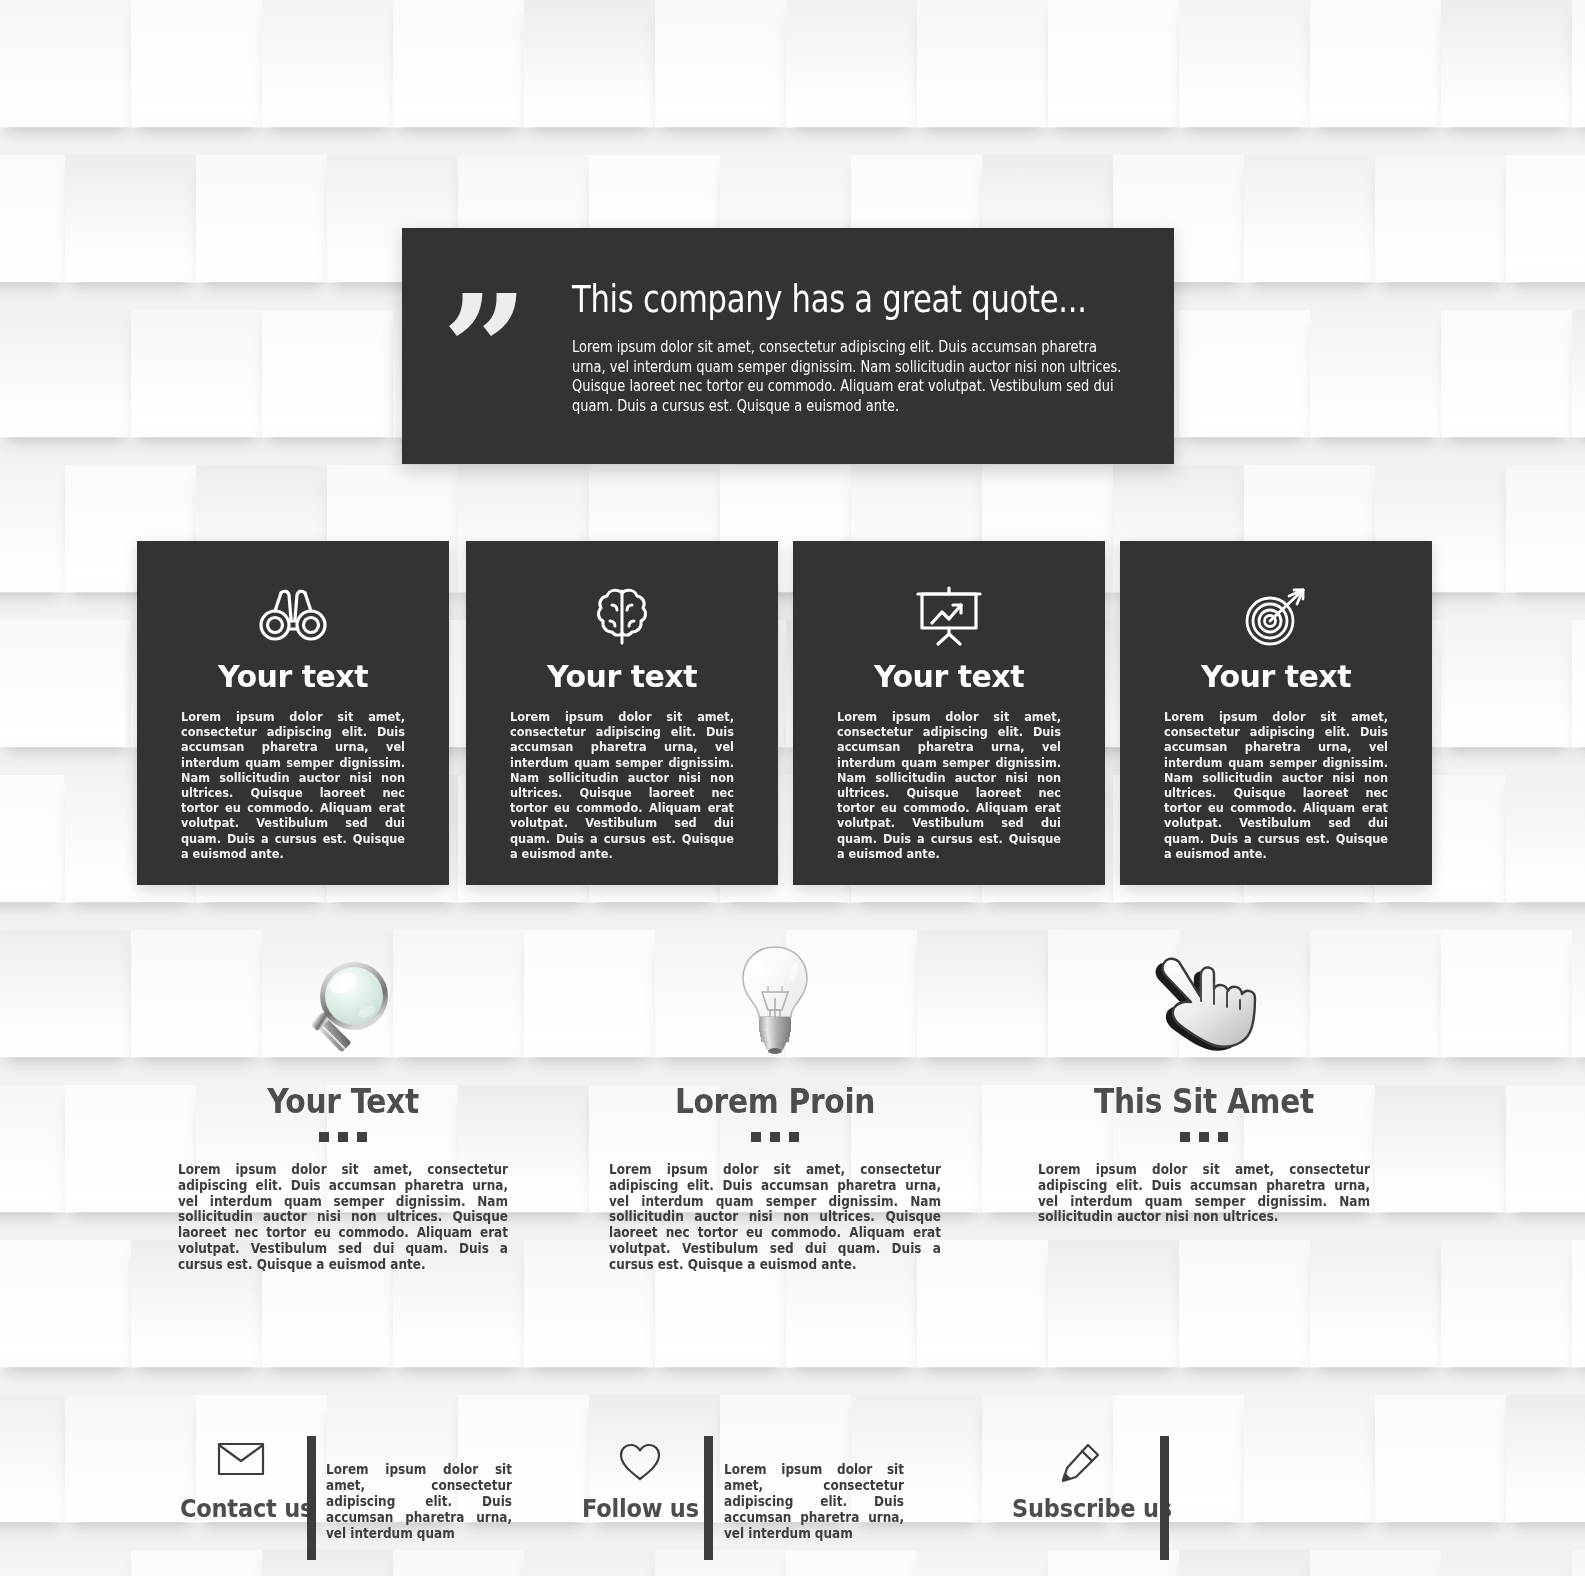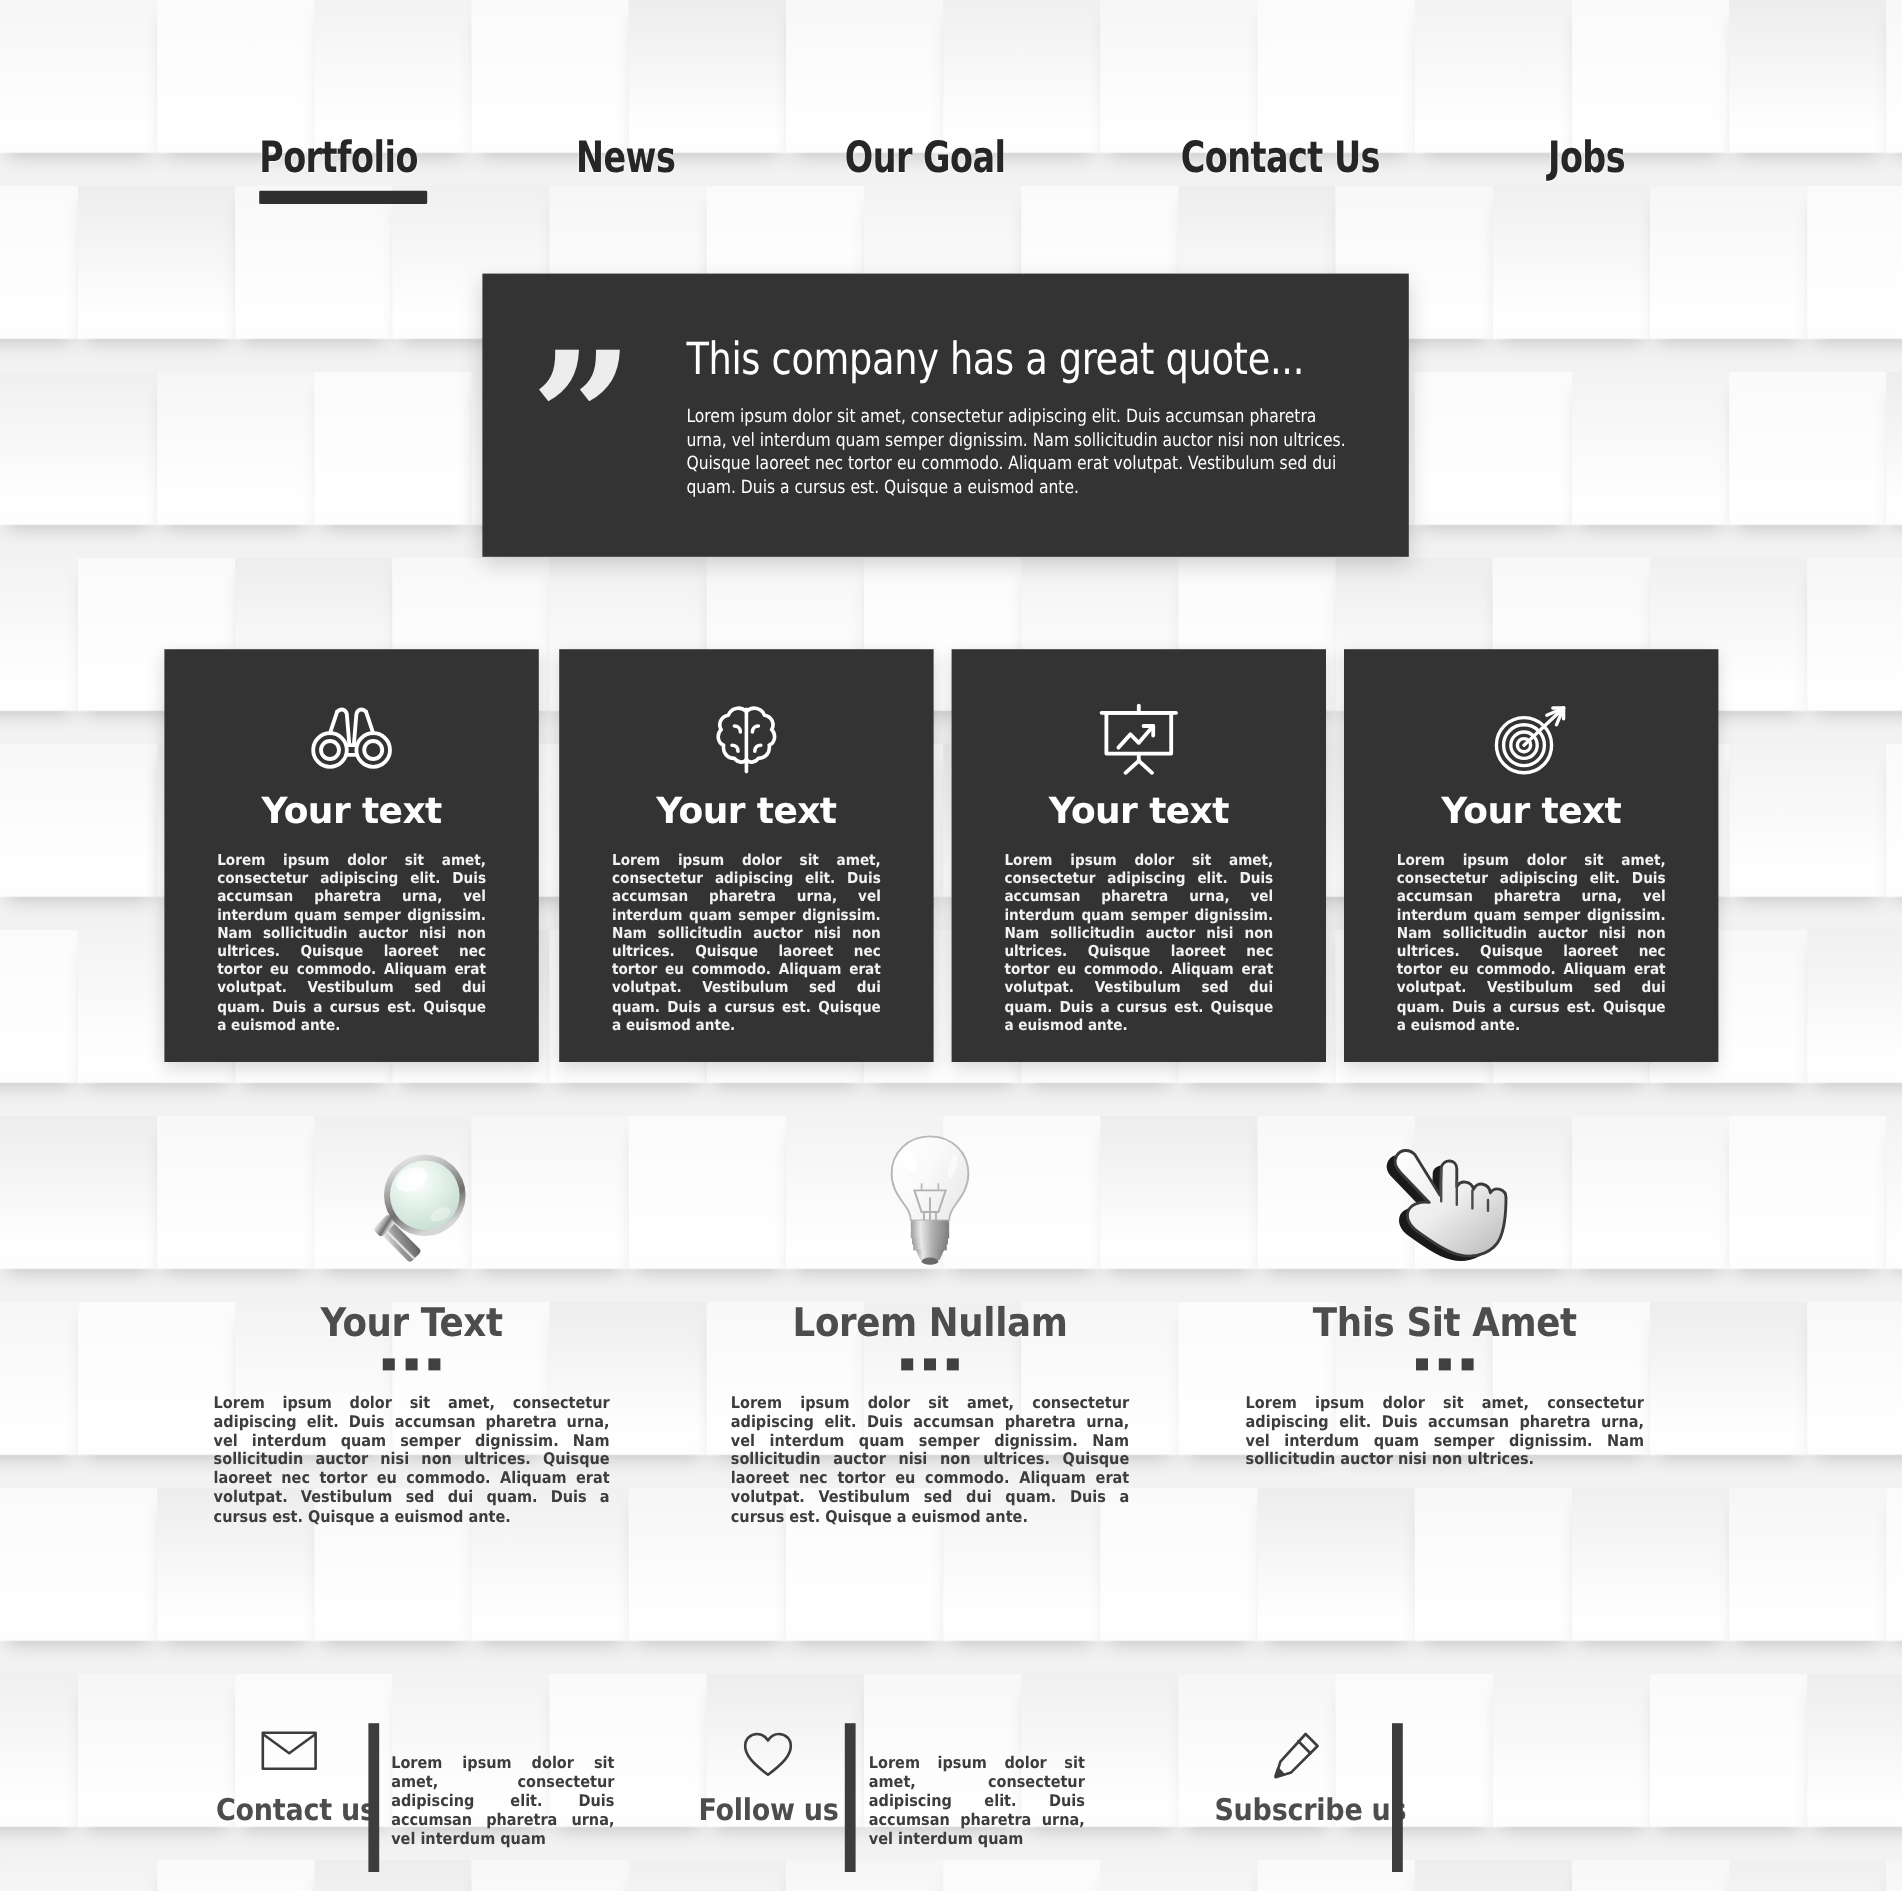--- a/index.html
+++ b/index.html
@@ -327,28 +327,20 @@
     <div class="tile" style="left: 917px; top: 1550px; width: 131px; height: 127px; background: linear-gradient(rgb(243, 243, 243) 0%, rgb(255, 255, 255) 88%, rgb(253, 253, 253) 100%); box-shadow: rgba(120, 120, 120, 0.38) 0px 10px 14px -6px, rgba(255, 255, 255, 0.9) 0px 1px 0px;"></div>
     <div class="tile" style="left: 1048px; top: 1550px; width: 131px; height: 127px; background: linear-gradient(rgb(250, 250, 250) 0%, rgb(255, 255, 255) 88%, rgb(253, 253, 253) 100%); box-shadow: rgba(120, 120, 120, 0.38) 0px 10px 14px -6px, rgba(255, 255, 255, 0.9) 0px 1px 0px;"></div>
     <div class="tile" style="left: 1179px; top: 1550px; width: 131px; height: 127px; background: linear-gradient(rgb(237, 237, 237) 0%, rgb(255, 255, 255) 88%, rgb(253, 253, 253) 100%); box-shadow: rgba(120, 120, 120, 0.38) 0px 10px 14px -6px, rgba(255, 255, 255, 0.9) 0px 1px 0px;"></div>
     <div class="tile" style="left: 1310px; top: 1550px; width: 131px; height: 127px; background: linear-gradient(rgb(248, 248, 248) 0%, rgb(255, 255, 255) 88%, rgb(253, 253, 253) 100%); box-shadow: rgba(120, 120, 120, 0.38) 0px 10px 14px -6px, rgba(255, 255, 255, 0.9) 0px 1px 0px;"></div>
     <div class="tile" style="left: 1441px; top: 1550px; width: 131px; height: 127px; background: linear-gradient(rgb(240, 240, 240) 0%, rgb(255, 255, 255) 88%, rgb(253, 253, 253) 100%); box-shadow: rgba(120, 120, 120, 0.38) 0px 10px 14px -6px, rgba(255, 255, 255, 0.9) 0px 1px 0px;"></div>
     <div class="tile" style="left: 1572px; top: 1550px; width: 131px; height: 127px; background: linear-gradient(rgb(246, 246, 246) 0%, rgb(255, 255, 255) 88%, rgb(253, 253, 253) 100%); box-shadow: rgba(120, 120, 120, 0.38) 0px 10px 14px -6px, rgba(255, 255, 255, 0.9) 0px 1px 0px;"></div>
   </div>
 
 <div id="page">
 
-  <nav id="nav">
-    <a class="nav-item" style="left:216px; top:16px;">Portfolio</a>
-    <div class="nav-underline"></div>
-    <a class="nav-item" style="left:480px; top:16px;">News</a>
-    <a class="nav-item" style="left:704px; top:16px;">Our Goal</a>
-    <a class="nav-item" style="left:984px; top:16px;">Contact Us</a>
-    <a class="nav-item" style="left:1290px; top:16px;">Jobs</a>
-  </nav>
 
   <section id="quote">
     <div id="quote-mark">”</div>
     <h1 id="quote-title">This company has a great quote...</h1>
     <p id="quote-body">Lorem ipsum dolor sit amet, consectetur adipiscing elit. Duis accumsan pharetra urna, vel interdum quam semper dignissim. Nam sollicitudin auctor nisi non ultrices. Quisque laoreet nec tortor eu commodo. Aliquam erat volutpat. Vestibulum sed dui quam. Duis a cursus est. Quisque a euismod ante.</p>
   </section>
 
   <section id="cards">
 
     <article class="card" style="left:137px;">
@@ -491,21 +483,21 @@
           <ellipse cx="26" cy="26" rx="5" ry="9" fill="#ffffff" opacity="0.9" transform="rotate(-25 26 26)"></ellipse>
           <ellipse cx="62" cy="30" rx="3" ry="10" fill="#ffffff" opacity="0.6" transform="rotate(15 62 30)"></ellipse>
           <rect x="27" y="75" width="32" height="10" rx="2" fill="url(#baseG)"></rect>
           <rect x="27" y="84" width="32" height="6" fill="url(#baseG)"></rect>
           <rect x="28" y="89" width="30" height="6" fill="url(#baseG)"></rect>
           <rect x="29" y="94" width="28" height="6" fill="url(#baseG)"></rect>
           <path d="M31 99h24l-4 9h-16z" fill="url(#baseG)"></path>
           <ellipse cx="43" cy="109" rx="7" ry="3" fill="#6a6a6a"></ellipse>
         </svg>
       </div>
-      <h2 class="mid-title">Lorem Nullam</h2>
+      <h2 class="mid-title">Lorem Proin</h2>
       <div class="mid-dots">
           <i></i>
           <i></i>
           <i></i>
         </div>
       <div class="mid-body">
         <p>Lorem ipsum dolor sit amet, consectetur adipiscing elit. Duis accumsan pharetra urna, vel interdum quam semper dignissim. Nam sollicitudin auctor nisi non ultrices. Quisque laoreet nec tortor eu commodo. Aliquam erat volutpat. Vestibulum sed dui quam. Duis a cursus est. Quisque a euismod ante.</p>
       </div>
     </div>
 

